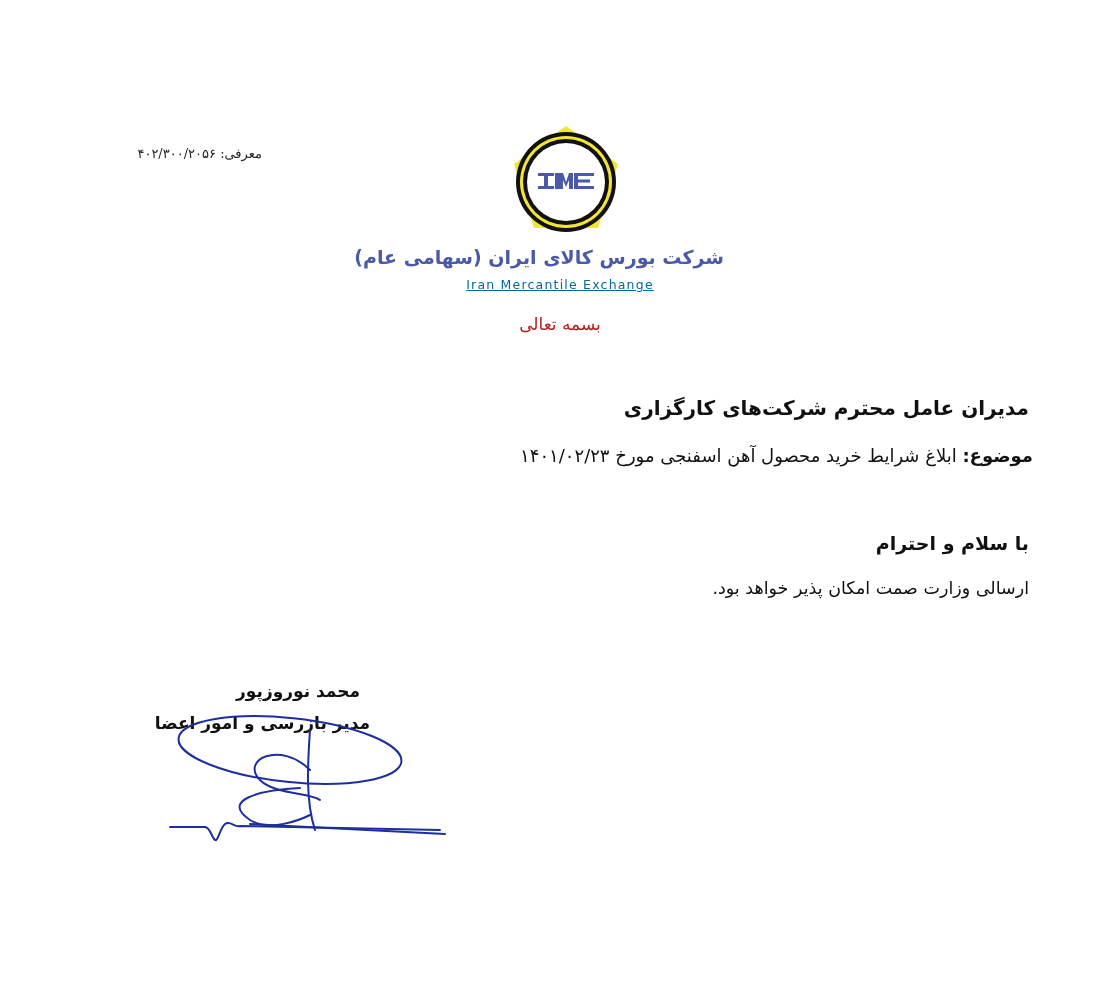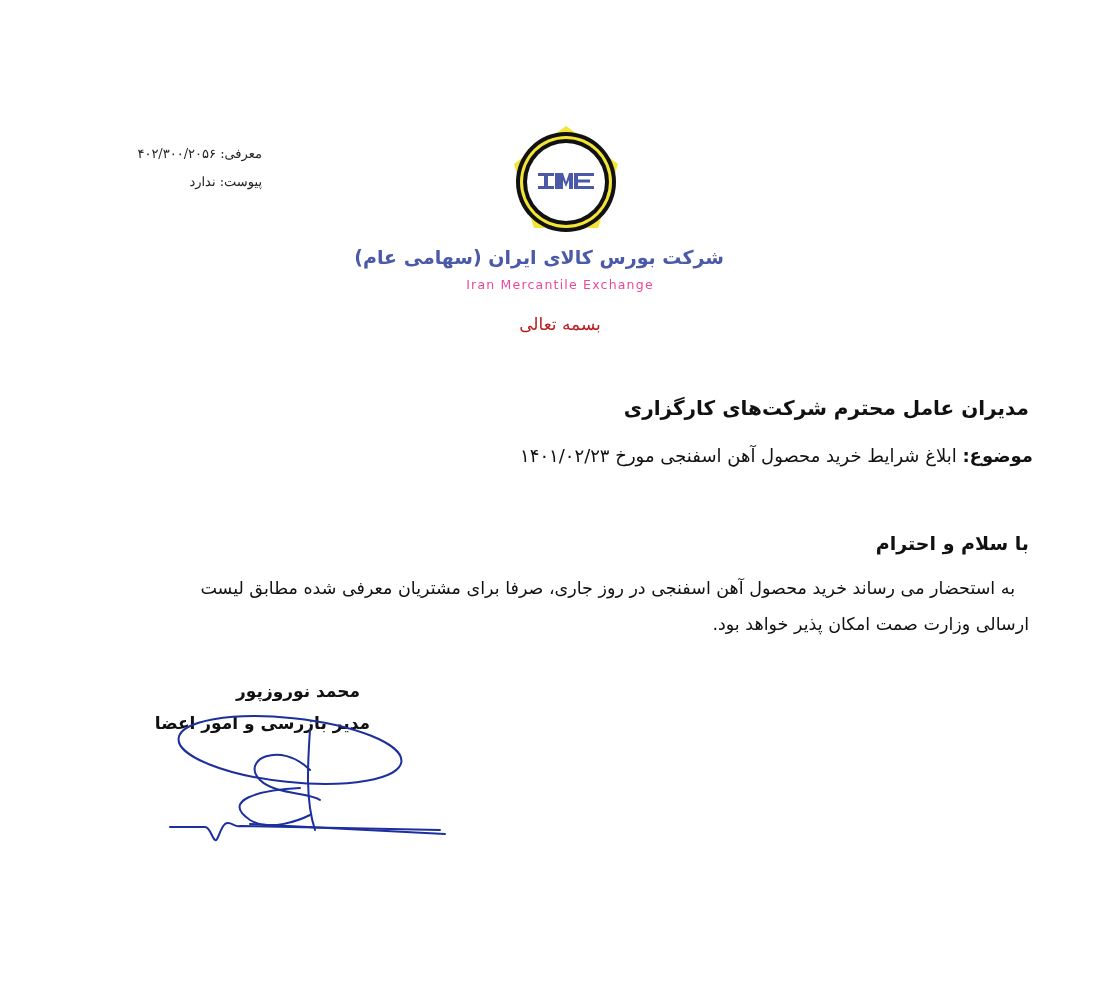--- a/index.html
+++ b/index.html
@@ -6,44 +6,40 @@
   body {
     width: 1093px; height: 988px; background: #ffffff; position: relative; overflow: hidden;
     font-family: "DejaVu Sans", sans-serif; color: #1a1a1a;
   }
   .abs { position: absolute; }
   .rtl { direction: rtl; unicode-bidi: plaintext; }
   .meta { left: 100px; top: 140px; width: 162px; text-align: right; font-size: 13px; line-height: 28px; color: #222; font-family: "DejaVu Serif", serif; }
   .meta div { white-space: nowrap; }
   .logo { left: 508px; top: 124px; width: 116px; height: 116px; }
   .company-fa { left: 404px; top: 246px; width: 320px; text-align: center; font-size: 19px; font-weight: bold; color: #4a5aa8; white-space: nowrap; }
-  .company-en { left: 400px; top: 277px; width: 320px; text-align: center; font-size: 12.5px; letter-spacing: 1.2px; color: #ec4899; font-family: "DejaVu Sans", sans-serif; }
+  .company-en { left: 400px; top: 277px; width: 320px; text-align: center; font-size: 12.5px; letter-spacing: 1.2px; color: #0369a1; font-family: "DejaVu Sans", sans-serif; text-decoration: underline; }
   .basmala { left: 440px; top: 314px; width: 240px; text-align: center; font-size: 17px; color: #b91c1c; font-family: "DejaVu Serif", serif; }
   .addressee { right: 64px; top: 396px; font-size: 20px; font-weight: bold; color: #111; white-space: nowrap; }
   .subject { right: 60px; top: 445px; font-size: 18px; color: #111; white-space: nowrap; }
   .subject b { font-weight: bold; }
   .greeting { right: 64px; top: 532px; font-size: 19px; font-weight: bold; color: #111; white-space: nowrap; margin-left: 8px; }
   .body-text { right: 64px; top: 570px; width: 930px; font-size: 17.5px; line-height: 36px; color: #111; text-align: right; }
   .body-text p { margin: 0; }
   .body-text .l1 { padding-right: 14px; }
   .signer-name { left: 150px; top: 681px; width: 210px; text-align: right; font-size: 17px; font-weight: bold; color: #111; white-space: nowrap; }
   .signer-title { left: 110px; top: 713px; width: 260px; text-align: right; font-size: 17px; font-weight: bold; color: #111; white-space: nowrap; }
   .signature { left: 160px; top: 700px; width: 300px; height: 150px; pointer-events: none; }
 </style>
 </head>
 <body>
 
 <div class="abs meta rtl">
   <div>
     <span>معرفی:</span>
     <span>۴۰۲/۳۰۰/۲۰۵۶</span>
-  </div>
-  <div>
-    <span>پیوست:</span>
-    <span>ندارد</span>
   </div>
 </div>
 
 <div class="abs logo">
   <svg width="116" height="116" viewBox="0 0 116 116">
 
     <polygon points="58,2 110,40 90,104 26,104 6,40" fill="#f2e535"></polygon>
     <circle cx="58" cy="58" r="50" fill="#111"></circle>
     <circle cx="58" cy="58" r="46" fill="#f2e535"></circle>
     <circle cx="58" cy="58" r="43" fill="#111"></circle>
@@ -71,21 +67,20 @@
 <div class="abs addressee rtl">مدیران عامل محترم شرکت‌های کارگزاری</div>
 
 <div class="abs subject rtl">
   <b>موضوع:</b>
   <span>ابلاغ شرایط خرید محصول آهن اسفنجی مورخ ۱۴۰۱/۰۲/۲۳</span>
 </div>
 
 <div class="abs greeting rtl">با سلام و احترام</div>
 
 <div class="abs body-text" dir="rtl">
-  <p class="l1">به استحضار می رساند خرید محصول آهن اسفنجی در روز جاری، صرفا برای مشتریان معرفی شده مطابق لیست</p>
   <p>ارسالی وزارت صمت امکان پذیر خواهد بود.</p>
 </div>
 
 <div class="abs signer-name" dir="rtl">محمد نوروزپور</div>
 <div class="abs signer-title" dir="rtl">مدیر بازرسی و امور اعضا</div>
 
 <div class="abs signature">
   <svg width="300" height="150" viewBox="0 0 300 150" fill="none" stroke="#1c2f9c" stroke-width="2" stroke-linecap="round">
     <ellipse cx="130" cy="50" rx="112" ry="32" transform="rotate(6 130 50)"></ellipse>
     <path d="M150 70 C 120 40, 80 60, 100 80 C 115 95, 150 92, 160 100"></path>

